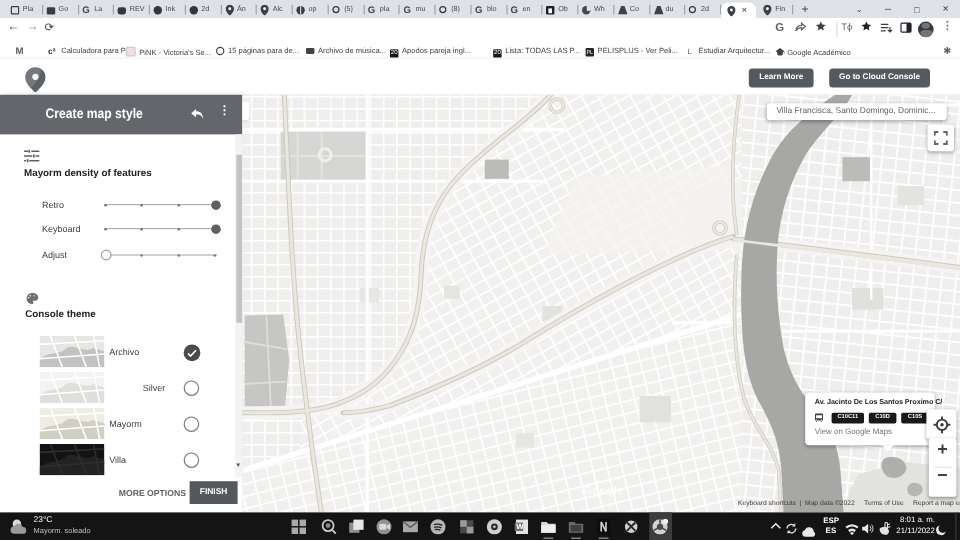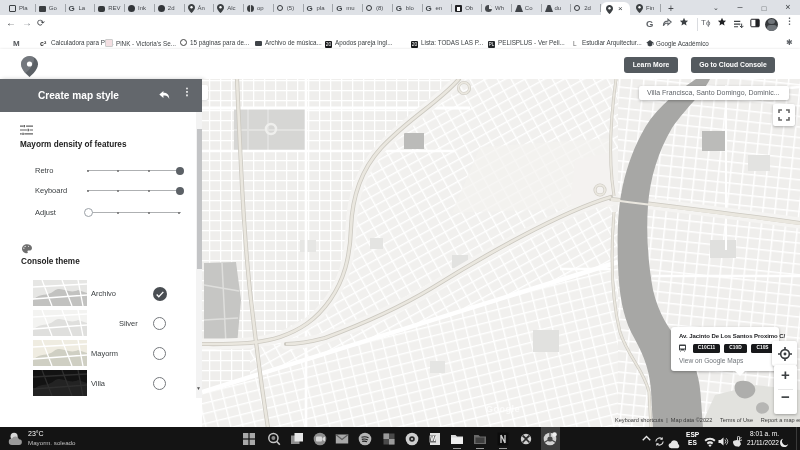--- a/index.html
+++ b/index.html
@@ -325,20 +325,24 @@
 <div class="thm" style="top:291px;"><svg width="54" height="26" viewBox="0 0 54 26">
         <rect width="54" height="26" fill="#131313"></rect>
         <path d="M0 20 C8 12 14 17 21 11 C28 5 36 15 45 10 L54 13 L54 26 L0 26 Z" fill="#232323"></path>
         <path d="M9 0 L19 26 M0 7 L54 4 M29 0 L39 26 M0 19 L54 15 M45 0 L50 26" stroke="#2f2f2f" stroke-width="1.3" fill="none"></path>
       </svg></div>
 <div class="lbl" style="left:91px;top:300px;">Villa</div>
 <div class="radio" style="top:297.5px;"></div>
 <div id="sbar">
       <div id="sthumb"></div>
       <span style="position:absolute;left:0px;top:273px;font-size:5px;color:#555;">▼</span>
+    </div>
+<div id="pfoot">
+      <span style="position:absolute;left:99px;top:8px;font-size:7.2px;font-weight:bold;color:#5f6368;">MORE OPTIONS</span>
+      <div id="finish">FINISH</div>
     </div>
 </div>
 <div id="map">
 <svg width="598" height="348" viewBox="202 79 598 348">
 <defs>
 <pattern id="gl" width="11" height="10" patternUnits="userSpaceOnUse">
           <rect width="11" height="10" fill="#efeeec"></rect>
           <rect width="11" height="1.3" fill="#ffffff"></rect>
           <rect width="1.3" height="10" fill="#ffffff"></rect>
         </pattern>

